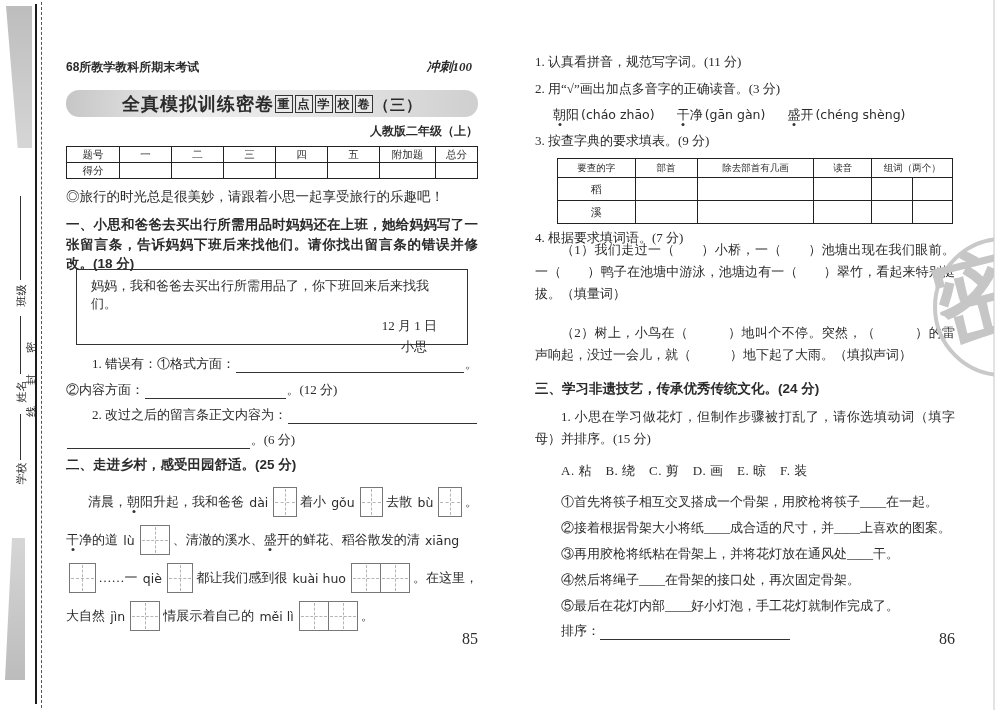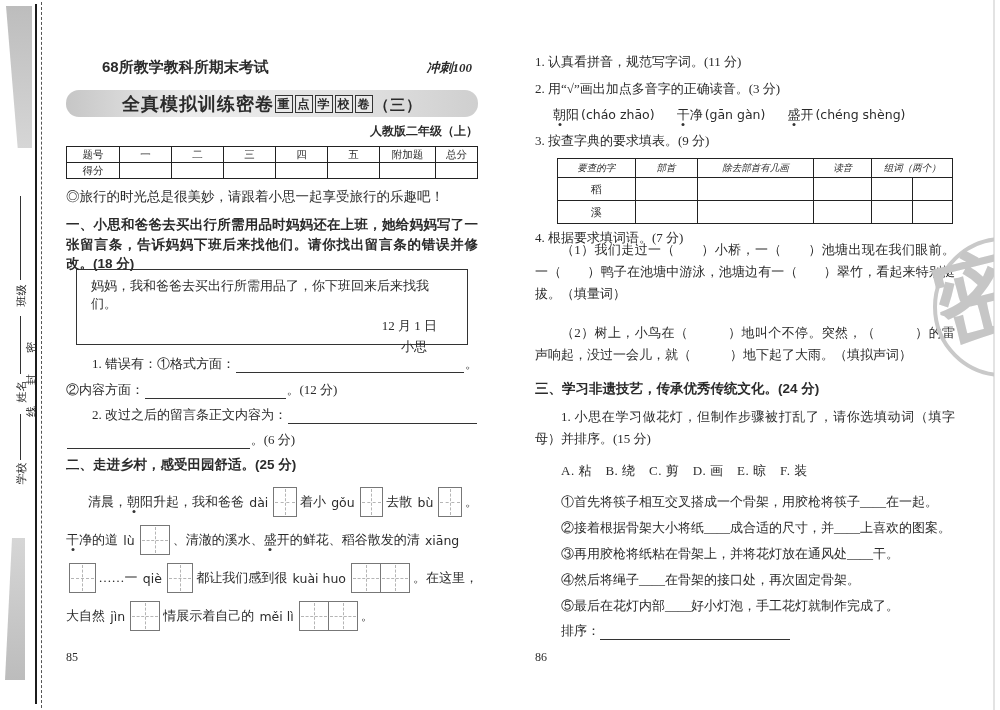--- a/index.html
+++ b/index.html
@@ -20,34 +20,34 @@
   .mlabel{position:absolute;left:8px;width:26px;text-align:center;font-size:11px;color:#222;transform:rotate(-90deg);white-space:nowrap;}
   .sealchar{position:absolute;left:26px;font-size:11px;color:#222;transform:rotate(-90deg);}
 
   
   .stamp-clip{position:absolute;left:930px;top:233px;width:64px;height:150px;overflow:hidden;pointer-events:none;z-index:6;}
   .stamp-circle{position:absolute;left:3px;top:4px;width:132px;height:132px;border:4px solid #c9c9c9;border-radius:50%;}
   .stamp-char{position:absolute;left:4px;top:16px;font-size:92px;line-height:1;color:#c6c6c6;font-weight:bold;transform:rotate(-14deg);font-family:"Liberation Sans",sans-serif;}
 
   
   .brand-row{top:58px;display:flex;justify-content:space-between;align-items:flex-end;}
-  .brand{font-family:"Liberation Sans",sans-serif;font-weight:bold;font-size:15px;margin-left:36px;}
+  .brand{font-family:"Liberation Sans",sans-serif;font-weight:bold;font-size:12px;}
   .slogan{font-style:italic;font-size:13px;font-weight:bold;padding-right:6px;}
   .title-band{top:90px;height:27px;background:linear-gradient(90deg,#c6c6c6 0%,#ececec 30%,#e4e4e4 65%,#cfcfcf 100%);display:flex;align-items:center;justify-content:center;border-radius:13px;}
   .exam-title{font-family:"Liberation Sans",sans-serif;font-weight:bold;font-size:18px;letter-spacing:1px;white-space:nowrap;}
   .box-char{display:inline-block;width:16px;height:16px;line-height:16px;text-align:center;border:1.5px solid #333;background:#e9e9e9;font-size:12px;margin:0 1px;vertical-align:2px;}
   .title-suffix{font-size:15px;font-weight:bold;}
   .edition{top:123px;text-align:right;font-family:"Liberation Sans",sans-serif;font-weight:bold;font-size:12px;}
 
   table{border-collapse:collapse;}
   .score-table{top:146px;width:412px;}
   .score-table td{border:1px solid #222;height:15px;text-align:center;font-size:10.5px;padding:0;}
   .dict-table{top:158px;left:22px;width:396px;}
   .dict-table td{border:1px solid #222;text-align:center;padding:0;}
-  .dict-table .hd td{height:18px;font-size:9.5px;font-style:italic;}
+  .dict-table .hd td{height:18px;font-size:9.5px;}
   .dict-table .bd td{height:22px;font-size:11px;}
 
   .intro{top:188px;font-size:13.5px;}
   .hei{font-family:"Liberation Sans",sans-serif;font-weight:bold;}
   .s1-title{top:215px;font-size:13.5px;line-height:19.5px;text-align:justify;}
   .note-box{top:269px;height:76px;border:1px solid #333;font-size:13px;padding:7px 14px 0 14px;box-sizing:border-box;left:10px;right:10px;}
   .note-date{text-align:right;padding-right:16px;margin-top:4px;}
   .note-sig{text-align:right;padding-right:26px;margin-top:3px;}
 
   .qrow{display:flex;align-items:flex-end;font-size:13px;white-space:nowrap;justify-content:flex-end;}
@@ -61,21 +61,21 @@
   .pline:first-child{padding-left:22px;}
   .pinyin{font-family:"DejaVu Sans",sans-serif;font-size:12.5px;padding:0 2px;}
   .tzg{display:inline-block;width:30px;height:30px;border:1px solid #777;position:relative;margin:0 3px;box-sizing:border-box;background:#fff;}
   .tzg::before{content:"";position:absolute;left:1px;right:1px;top:50%;border-top:1px dashed #b5b5b5;}
   .tzg::after{content:"";position:absolute;top:1px;bottom:1px;left:50%;border-left:1px dashed #b5b5b5;}
   .tzg2{display:inline-flex;margin:0 3px;}
   .tzg2 .tzg{margin:0;} .tzg2 .tzg+.tzg{margin-left:-1px;}
   .dot{position:relative;display:inline-block;}
   .dot::after{content:"";position:absolute;left:50%;bottom:-2px;width:3px;height:3px;border-radius:50%;background:#333;transform:translateX(-50%);}
 
-  .pagenum{top:650px;text-align:left;font-size:12px;}
+  .pagenum{top:630px;text-align:right;font-size:16px;}
 
   
   .r-q{font-size:13px;}
   .rq1{top:53px;} .rq2{top:80px;}
   .words{top:106px;display:flex;gap:20px;padding-left:18px;font-size:13px;align-items:baseline;}
   .rq3{top:132px;}
   .rq4{top:229px;}
   .para{font-size:13px;line-height:22px;text-align:justify;text-indent:2em;}
   .rp1{top:239px;} .rp2{top:322px;}
   .s3-title{top:380px;font-size:13.5px;}

